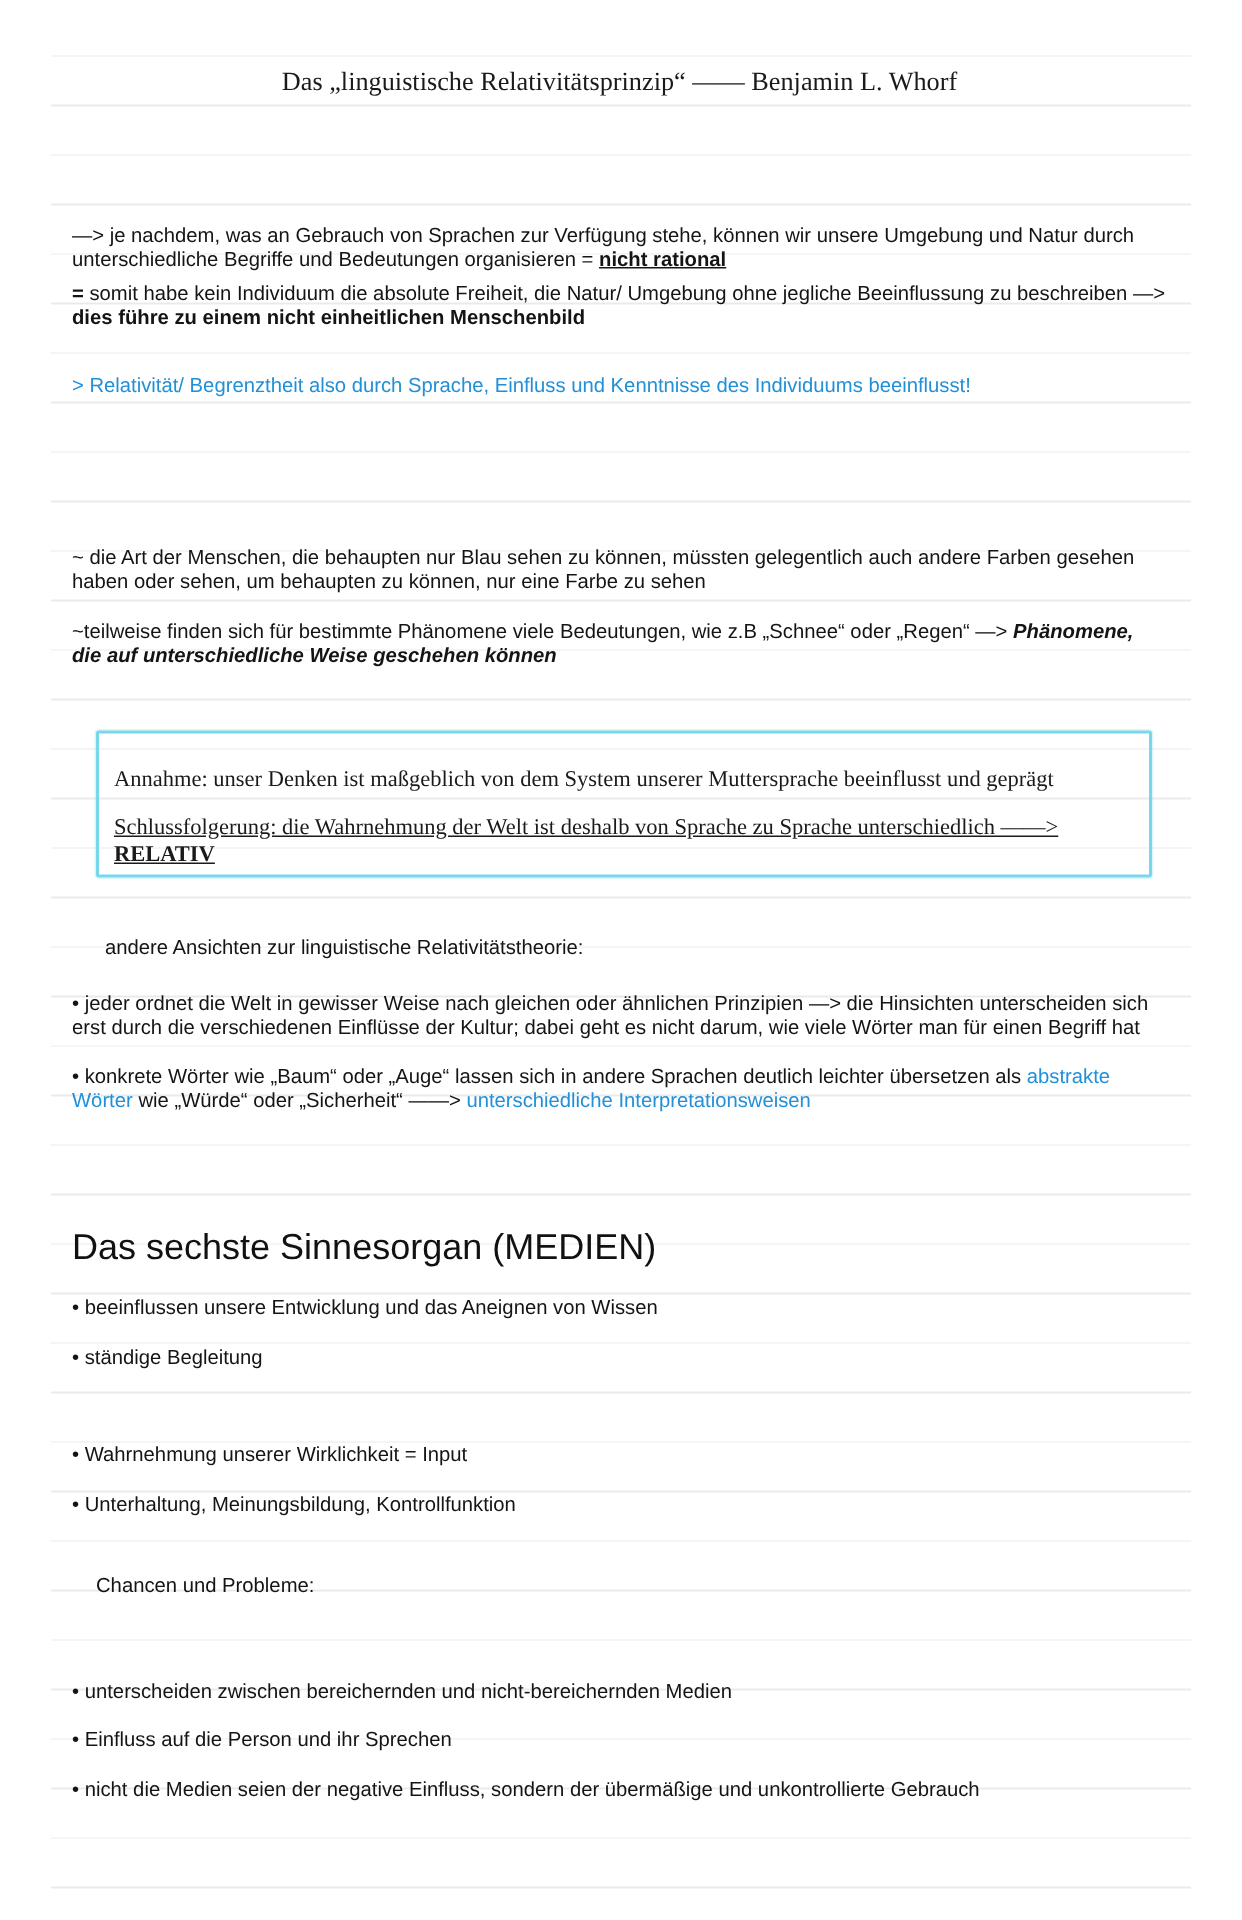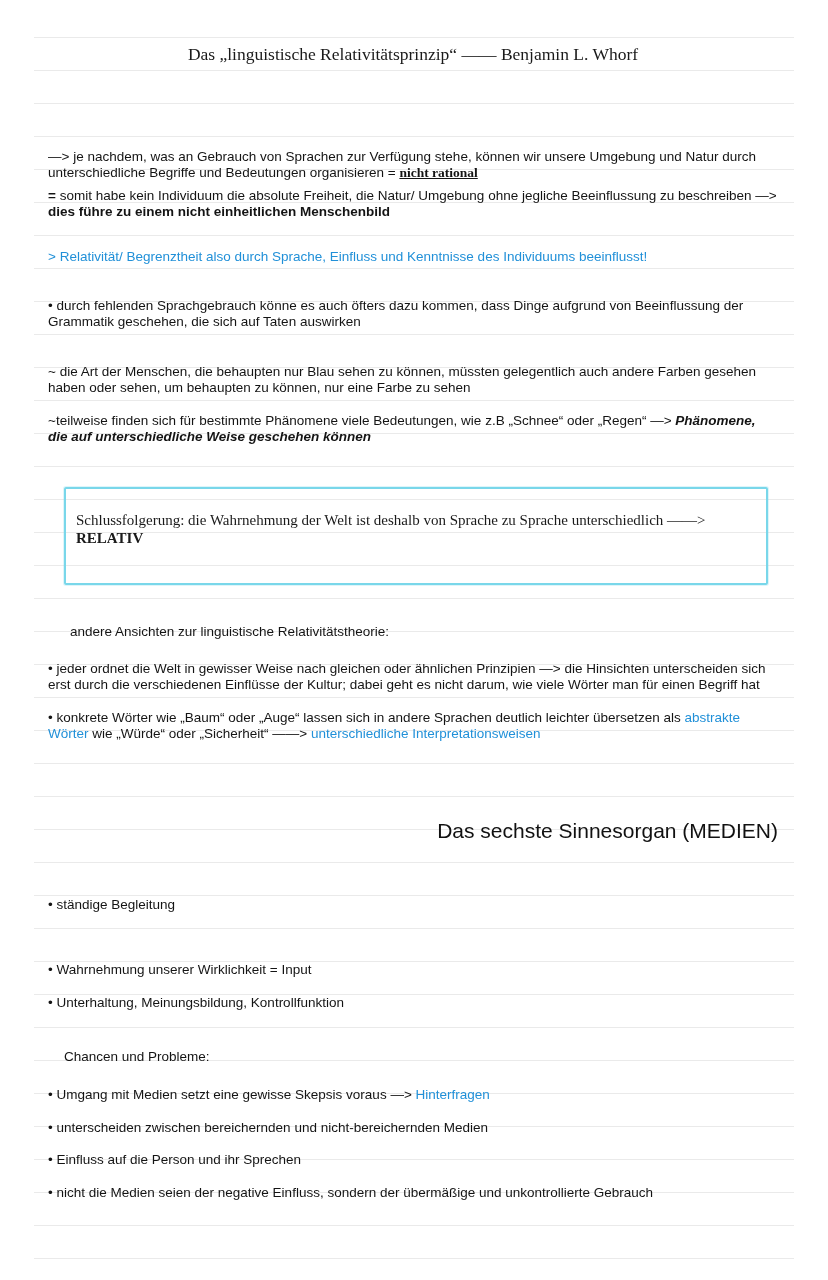--- a/index.html
+++ b/index.html
@@ -23,26 +23,26 @@
     overflow: hidden;
   }
   .block { position: absolute; left: 14px; right: 16px; }
   .title {
     font-family: "Liberation Serif", serif;
     font-size: 17.5px;
     text-align: center;
     color: #1a1a1a;
   }
   .b  { font-weight: 700; }
-  .u  { text-decoration: underline; font-family: Liberation Serif, serif; }
+  .u  { text-decoration: underline; }
   .bi { font-weight: 700; font-style: italic; }
   .blue { color: #2190d8; }
   .heading2 {
-    font-size: 21px;
-    text-align: right;
+    font-size: 24px;
+    text-align: left;
     color: #111111;
   }
   .callout-box {
     position: absolute;
     left: 30px;
     right: 26px;
     top: 487px;
     height: 98px;
     border: 2px solid #79d7ea;
     border-radius: 2px;
@@ -62,50 +62,50 @@
 
   <div class="block title" style="top:44px">Das „linguistische Relativitätsprinzip“ —— Benjamin L. Whorf</div>
 
 
   <p class="block" style="top:149px"><span>—&gt; je nachdem, was an Gebrauch von Sprachen zur Verfügung stehe, können wir unsere Umgebung und Natur durch unterschiedliche Begriffe und Bedeutungen organisieren = </span><span class="b u">nicht rational</span></p>
 
   <p class="block" style="top:188px"><span class="b">= </span><span>somit habe kein Individuum die absolute Freiheit, die Natur/ Umgebung ohne jegliche Beeinflussung zu beschreiben —&gt; </span><span class="b">dies führe zu einem nicht einheitlichen Menschenbild</span></p>
 
   <p class="block blue" style="top:249px">&gt; Relativität/ Begrenztheit also durch Sprache, Einfluss und Kenntnisse des Individuums beeinflusst!</p>
 
-  <p class="block" style="top:298px">• durch fehlenden Sprachgebrauch könne es auch öfters dazu kommen, dass Dinge aufgrund von Beeinflussung der Grammatik geschehen, die sich auf Taten auswirken</p>
 
   <p class="block" style="top:364px">~ die Art der Menschen, die behaupten nur Blau sehen zu können, müssten gelegentlich auch andere Farben gesehen haben oder sehen, um behaupten zu können, nur eine Farbe zu sehen</p>
 
   <p class="block" style="top:413px"><span>~teilweise finden sich für bestimmte Phänomene viele Bedeutungen, wie z.B „Schnee“ oder „Regen“ —&gt; </span><span class="bi">Phänomene, die auf unterschiedliche Weise geschehen können</span></p>
 
   <div class="callout-box">
+    <div class="line">Annahme: unser Denken ist maßgeblich von dem System unserer Muttersprache beeinflusst und geprägt</div>
     <div class="line"><span>Schlussfolgerung: die Wahrnehmung der Welt ist deshalb von Sprache zu Sprache unterschiedlich ——&gt; </span><span class="b">RELATIV</span></div>
   </div>
 
   <p class="block" style="top:624px; left:36px">andere Ansichten zur linguistische Relativitätstheorie:</p>
 
   <p class="block" style="top:661px">• jeder ordnet die Welt in gewisser Weise nach gleichen oder ähnlichen Prinzipien —&gt; die Hinsichten unterscheiden sich erst durch die verschiedenen Einflüsse der Kultur; dabei geht es nicht darum, wie viele Wörter man für einen Begriff hat</p>
 
   <p class="block" style="top:710px"><span>• konkrete Wörter wie „Baum“ oder „Auge“ lassen sich in andere Sprachen deutlich leichter übersetzen als </span><span class="blue">abstrakte Wörter</span><span> wie „Würde“ oder „Sicherheit“ ——&gt; </span><span class="blue">unterschiedliche Interpretationsweisen</span></p>
 
 
   <div class="block heading2" style="top:818px">Das sechste Sinnesorgan (MEDIEN)</div>
 
+  <p class="block" style="top:864px">• beeinflussen unsere Entwicklung und das Aneignen von Wissen</p>
 
   <p class="block" style="top:897px">• ständige Begleitung</p>
 
 
   <p class="block" style="top:962px">• Wahrnehmung unserer Wirklichkeit = Input</p>
 
   <p class="block" style="top:1049px; left:30px">Chancen und Probleme:</p>
 
   <p class="block" style="top:995px">• Unterhaltung, Meinungsbildung, Kontrollfunktion</p>
 
-  <p class="block" style="top:1087px"><span>• Umgang mit Medien setzt eine gewisse Skepsis voraus —&gt; </span><span class="blue">Hinterfragen</span></p>
 
   <p class="block" style="top:1120px">• unterscheiden zwischen bereichernden und nicht-bereichernden Medien</p>
 
   <p class="block" style="top:1152px">• Einfluss auf die Person und ihr Sprechen</p>
 
   <div class="block" style="top:1185px">
     <div>• nicht die Medien seien der negative Einfluss, sondern der übermäßige und unkontrollierte Gebrauch</div>
   </div>
 
 </div>

